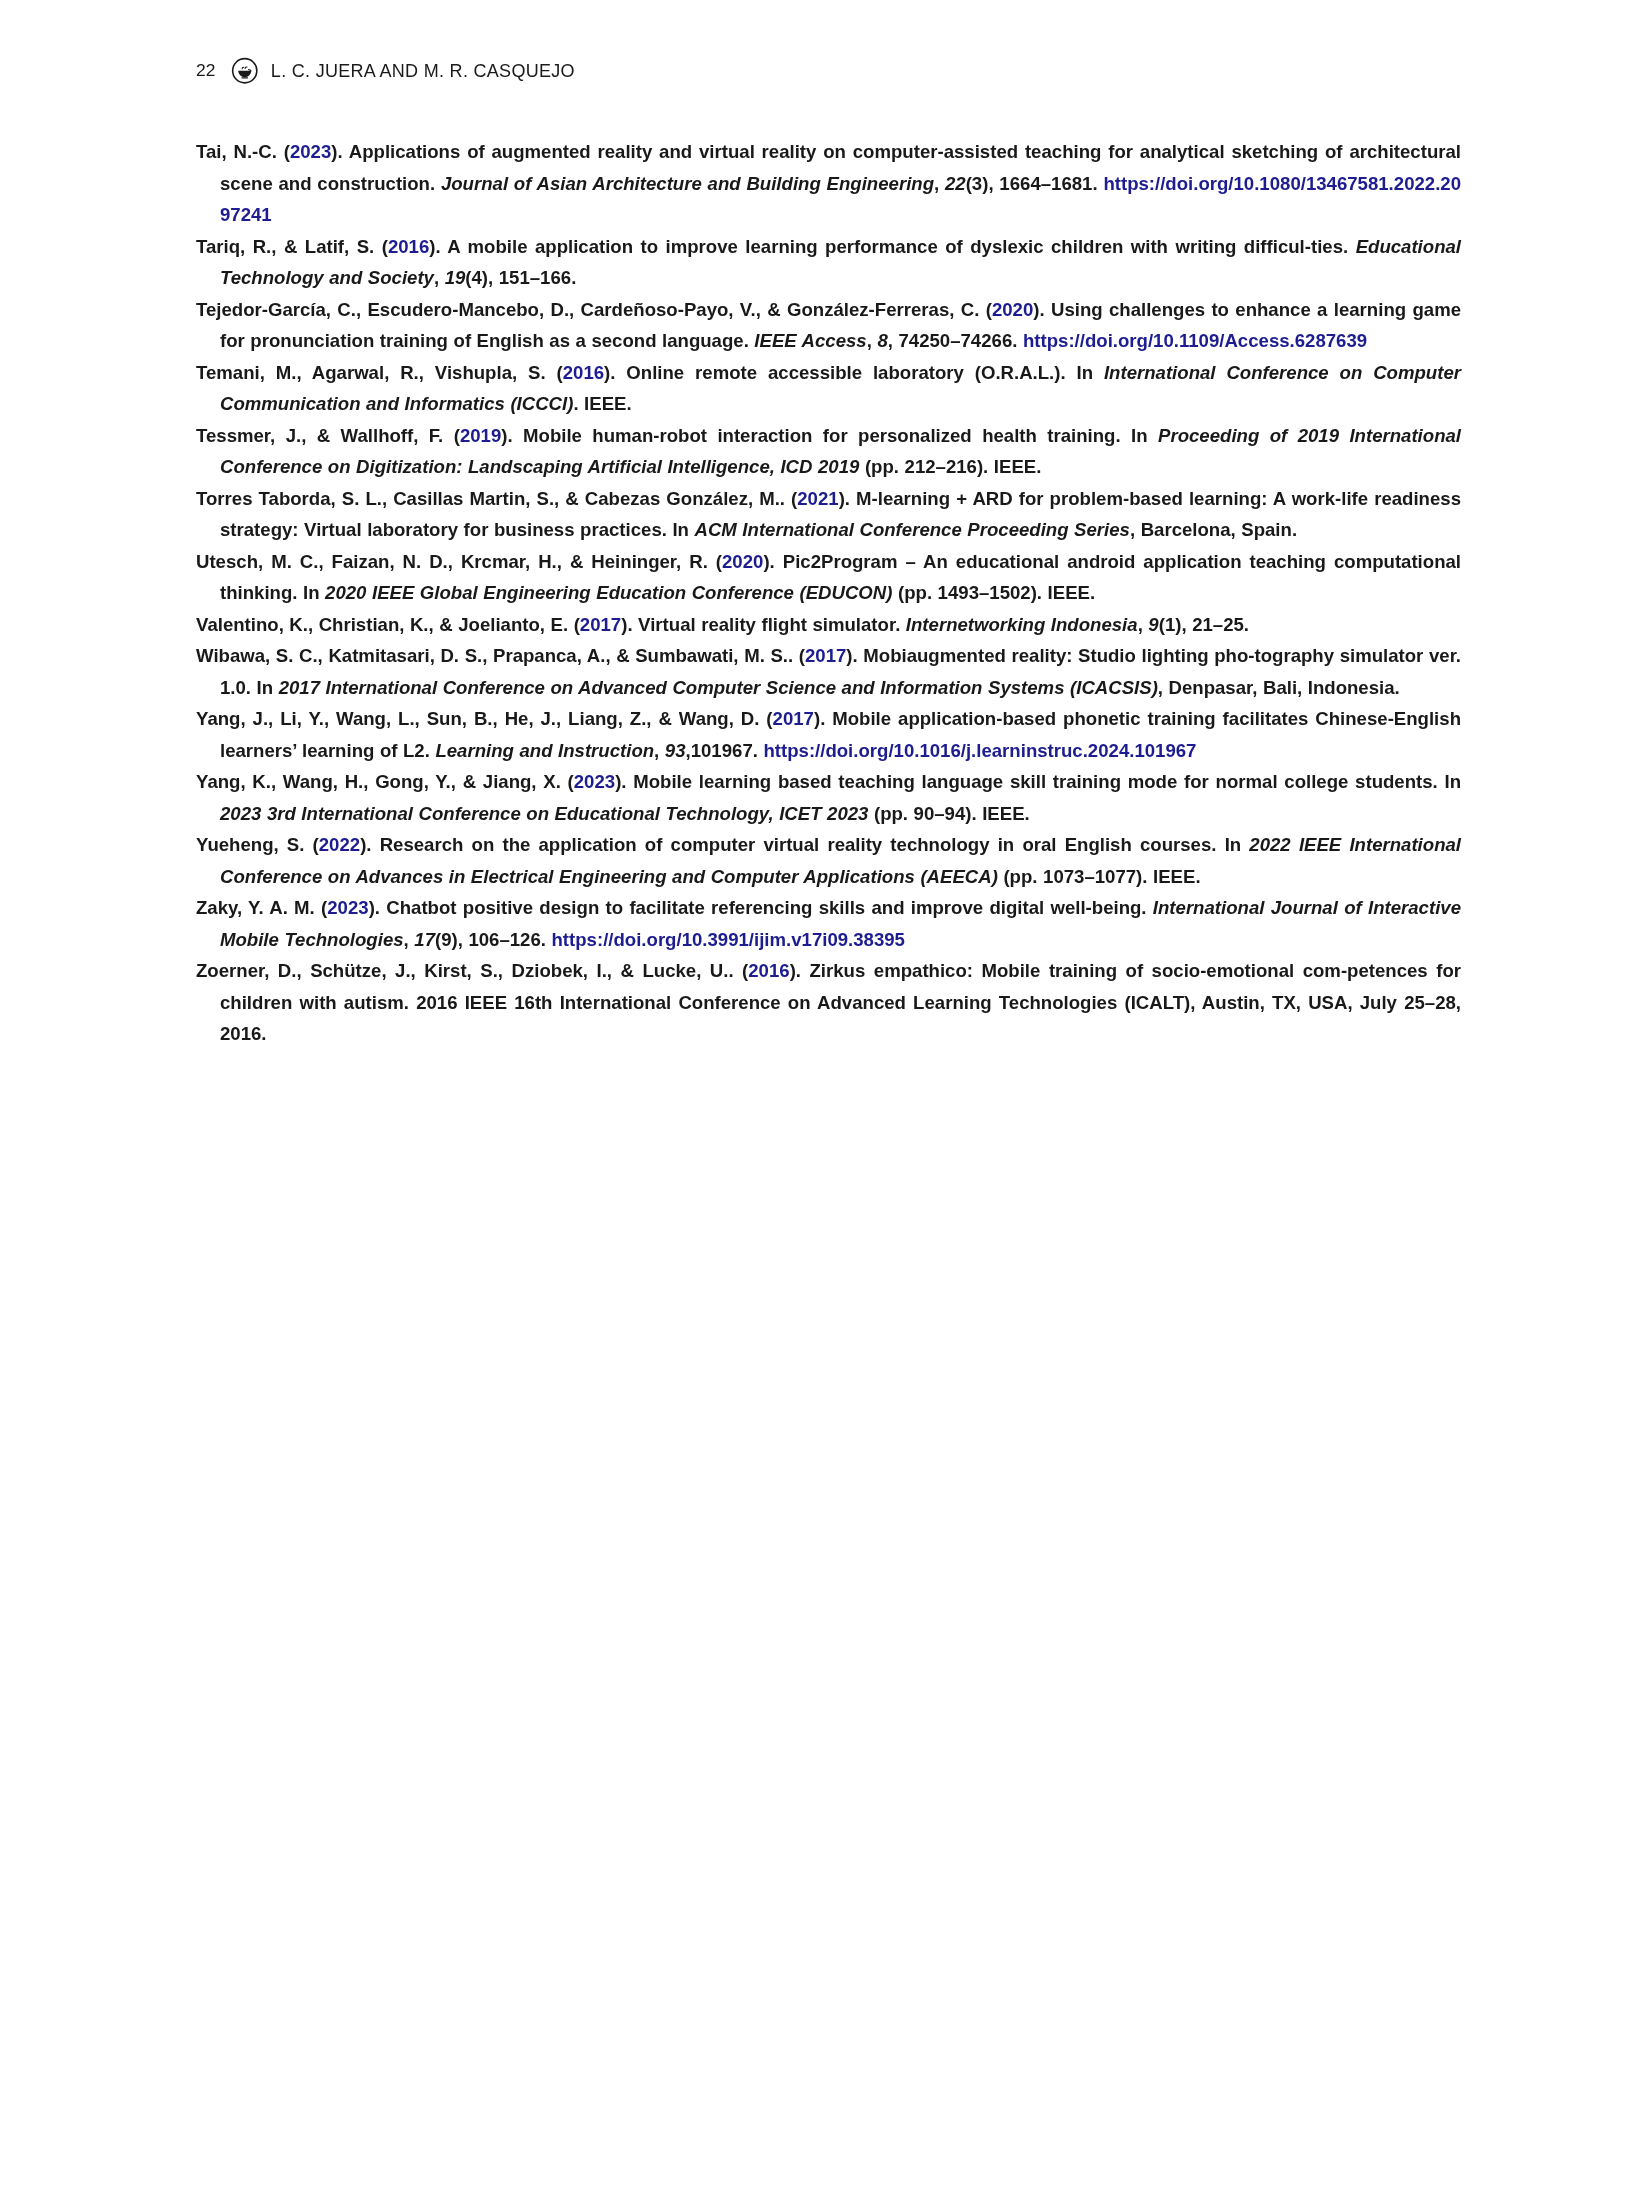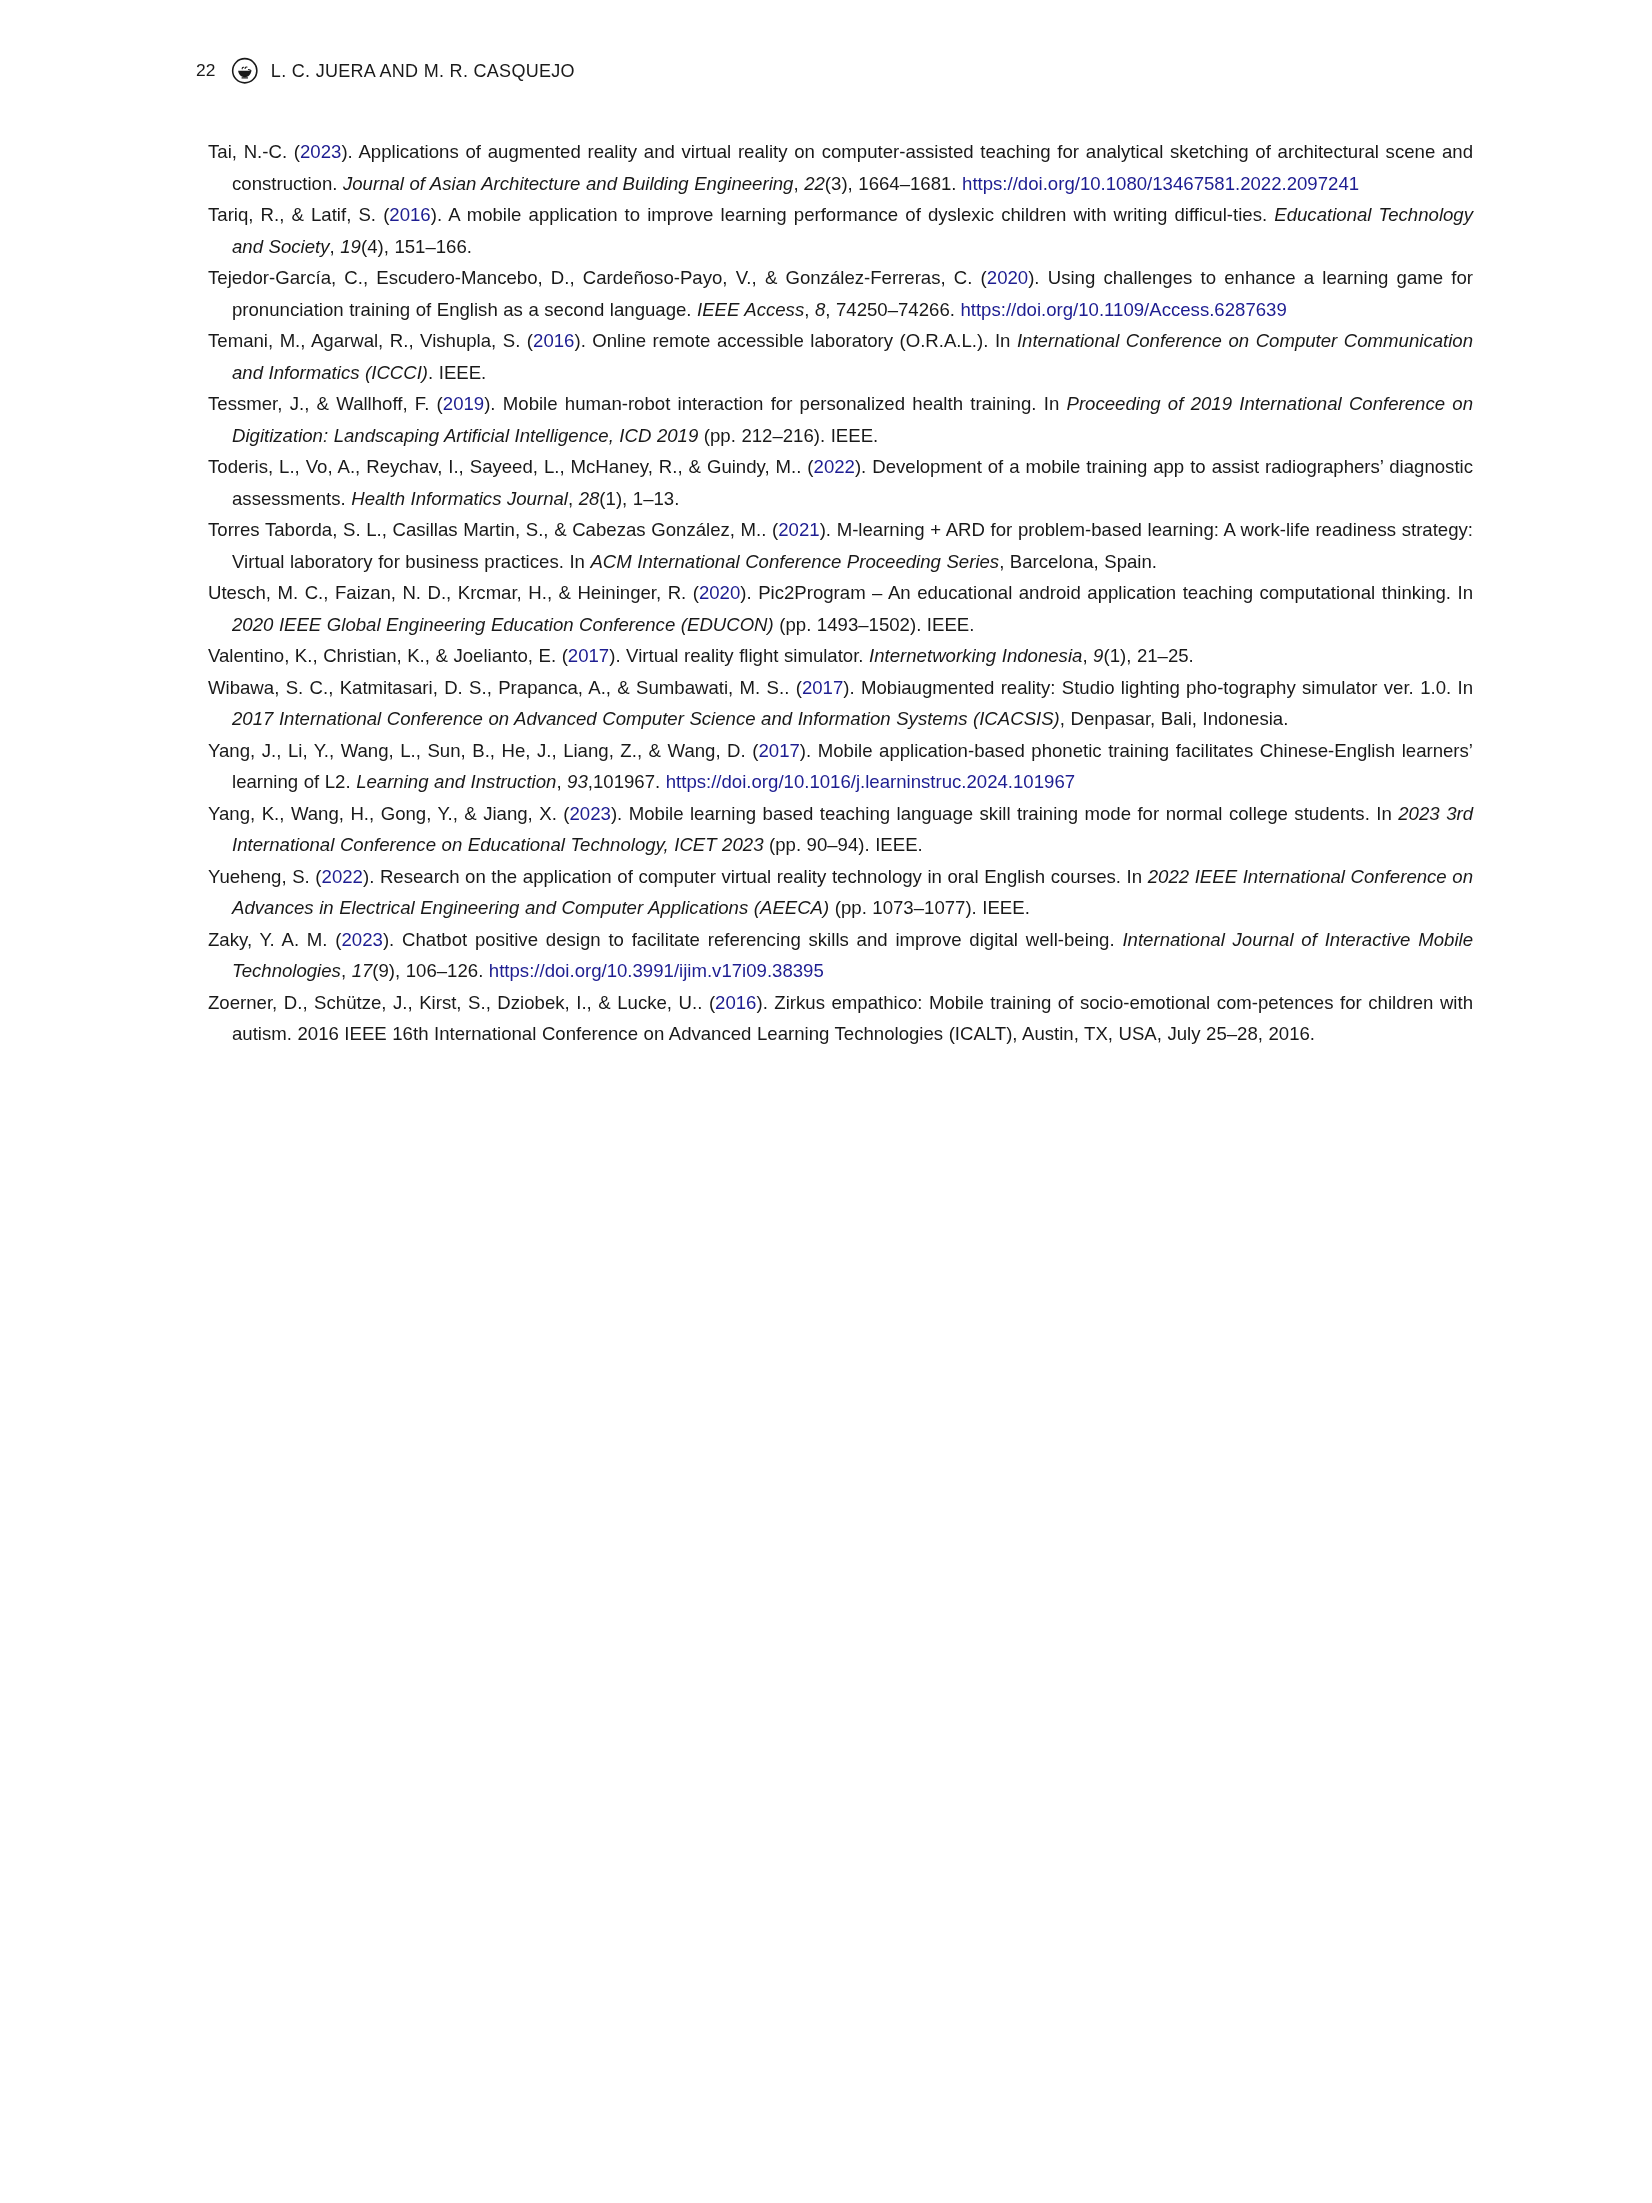--- a/index.html
+++ b/index.html
@@ -52,23 +52,24 @@
     font-size: 18px;
     color: #1a1a1a;
     letter-spacing: 0.3px;
     white-space: nowrap;
     line-height: 1;
   }
 
   
   .reference-list {
     position: absolute;
-    left: 208px;
+    left: 196px;
     top: 136px;
     width: 1265px;
+    font-weight: bold;
   }
   .reference-entry {
     font-size: 18.6px;
     line-height: 31.5px;
     text-align: justify;
     text-justify: inter-word;
     padding-left: 24px;
     text-indent: -24px;
     margin: 0;
     color: #191919;
@@ -110,21 +111,20 @@
 
     <span class="running-title">L. C. JUERA AND M. R. CASQUEJO</span>
   </div>
 
   <div class="reference-list" id="reference-list">
       <p class="reference-entry">Tai, N.-C. (<a class="year-link" href="#">2023</a>). Applications of augmented reality and virtual reality on computer-assisted teaching for analytical sketching of architectural scene and construction. <i>Journal of Asian Architecture and Building Engineering</i>, <i>22</i>(3), 1664–1681. <a class="doi-link" href="#">https://doi.org/10.1080/13467581.2022.2097241</a></p>
       <p class="reference-entry">Tariq, R., &amp; Latif, S. (<a class="year-link" href="#">2016</a>). A mobile application to improve learning performance of dyslexic children with writing difficul‐ties. <i>Educational Technology and Society</i>, <i>19</i>(4), 151–166.</p>
       <p class="reference-entry">Tejedor-García, C., Escudero-Mancebo, D., Cardeñoso-Payo, V., &amp; González-Ferreras, C. (<a class="year-link" href="#">2020</a>). Using challenges to enhance a learning game for pronunciation training of English as a second language. <i>IEEE Access</i>, <i>8</i>, 74250–74266. <a class="doi-link" href="#">https://doi.org/10.1109/Access.6287639</a></p>
       <p class="reference-entry">Temani, M., Agarwal, R., Vishupla, S. (<a class="year-link" href="#">2016</a>). Online remote accessible laboratory (O.R.A.L.). In <i>International Conference on Computer Communication and Informatics (ICCCI)</i>. IEEE.</p>
       <p class="reference-entry">Tessmer, J., &amp; Wallhoff, F. (<a class="year-link" href="#">2019</a>). Mobile human-robot interaction for personalized health training. In <i>Proceeding of 2019 International Conference on Digitization: Landscaping Artificial Intelligence, ICD 2019</i> (pp. 212–216). IEEE.</p>
-      <p class="reference-entry">Toderis, L., Vo, A., Reychav, I., Sayeed, L., McHaney, R., &amp; Guindy, M.. (<a class="year-link" href="#">2022</a>). Development of a mobile training app to assist radiographers’ diagnostic assessments. <i>Health Informatics Journal</i>, <i>28</i>(1), 1–13.</p>
       <p class="reference-entry">Torres Taborda, S. L., Casillas Martin, S., &amp; Cabezas González, M.. (<a class="year-link" href="#">2021</a>). M-learning + ARD for problem-based learning: A work-life readiness strategy: Virtual laboratory for business practices. In <i>ACM International Conference Proceeding Series</i>, Barcelona, Spain.</p>
       <p class="reference-entry">Utesch, M. C., Faizan, N. D., Krcmar, H., &amp; Heininger, R. (<a class="year-link" href="#">2020</a>). Pic2Program – An educational android application teaching computational thinking. In <i>2020 IEEE Global Engineering Education Conference (EDUCON)</i> (pp. 1493–1502). IEEE.</p>
       <p class="reference-entry">Valentino, K., Christian, K., &amp; Joelianto, E. (<a class="year-link" href="#">2017</a>). Virtual reality flight simulator. <i>Internetworking Indonesia</i>, <i>9</i>(1), 21–25.</p>
       <p class="reference-entry">Wibawa, S. C., Katmitasari, D. S., Prapanca, A., &amp; Sumbawati, M. S.. (<a class="year-link" href="#">2017</a>). Mobiaugmented reality: Studio lighting pho‐tography simulator ver. 1.0. In <i>2017 International Conference on Advanced Computer Science and Information Systems (ICACSIS)</i>, Denpasar, Bali, Indonesia.</p>
       <p class="reference-entry">Yang, J., Li, Y., Wang, L., Sun, B., He, J., Liang, Z., &amp; Wang, D. (<a class="year-link" href="#">2017</a>). Mobile application-based phonetic training facilitates Chinese-English learners’ learning of L2. <i>Learning and Instruction</i>, <i>93</i>,101967. <a class="doi-link" href="#">https://doi.org/10.1016/j.learninstruc.2024.101967</a></p>
       <p class="reference-entry">Yang, K., Wang, H., Gong, Y., &amp; Jiang, X. (<a class="year-link" href="#">2023</a>). Mobile learning based teaching language skill training mode for normal college students. In <i>2023 3rd International Conference on Educational Technology, ICET 2023</i> (pp. 90–94). IEEE.</p>
       <p class="reference-entry">Yueheng, S. (<a class="year-link" href="#">2022</a>). Research on the application of computer virtual reality technology in oral English courses. In <i>2022 IEEE International Conference on Advances in Electrical Engineering and Computer Applications (AEECA)</i> (pp. 1073–1077). IEEE.</p>
       <p class="reference-entry">Zaky, Y. A. M. (<a class="year-link" href="#">2023</a>). Chatbot positive design to facilitate referencing skills and improve digital well-being. <i>International Journal of Interactive Mobile Technologies</i>, <i>17</i>(9), 106–126. <a class="doi-link" href="#">https://doi.org/10.3991/ijim.v17i09.38395</a></p>
       <p class="reference-entry">Zoerner, D., Schütze, J., Kirst, S., Dziobek, I., &amp; Lucke, U.. (<a class="year-link" href="#">2016</a>). Zirkus empathico: Mobile training of socio-emotional com‐petences for children with autism. 2016 IEEE 16th International Conference on Advanced Learning Technologies (ICALT), Austin, TX, USA, July 25–28, 2016.</p>
     </div>

